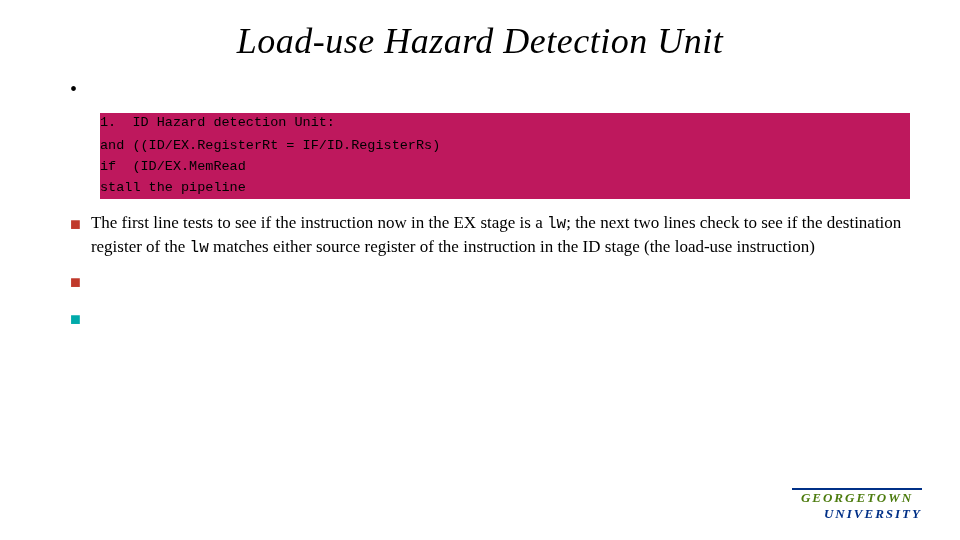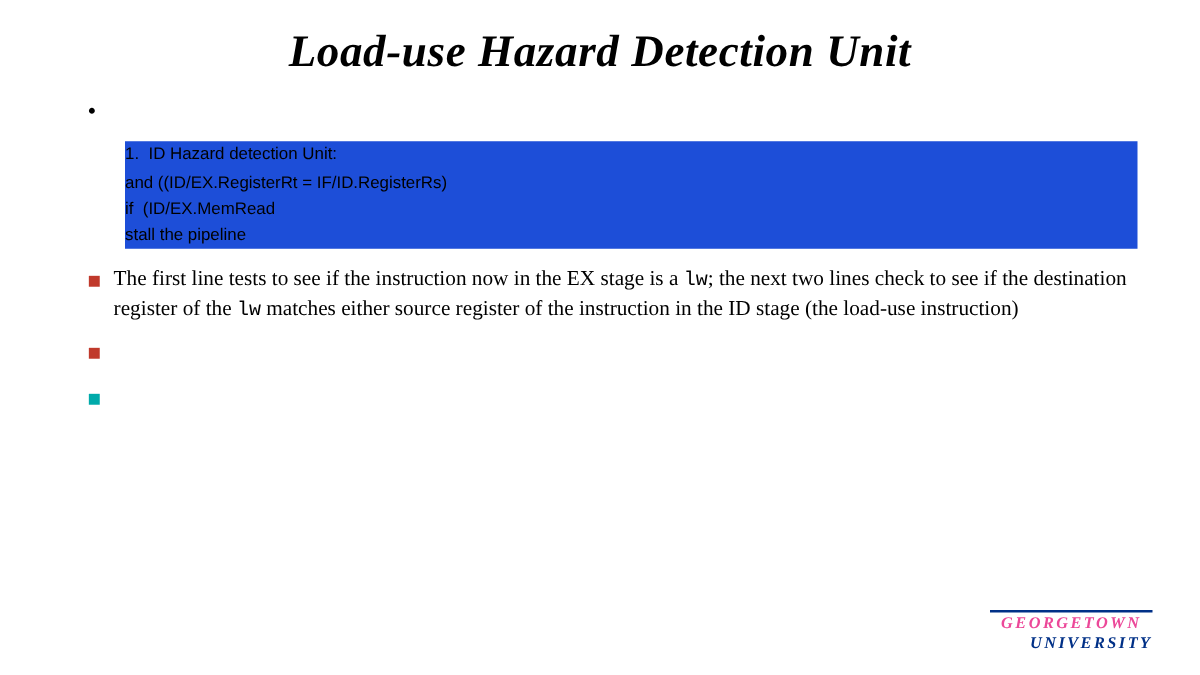--- a/index.html
+++ b/index.html
@@ -16,21 +16,21 @@
       width: 960px;
       height: 540px;
       padding: 20px 50px 20px 50px;
       position: relative;
     }
 
     .title {
       font-family: 'Georgia', serif;
       font-style: italic;
       font-size: 36px;
-      font-weight: bold;
+      font-weight: normal;
       color: #000000;
       text-align: center;
       margin-bottom: 14px;
       letter-spacing: 0.5px;
     }
 
     .bullet-section {
       margin-bottom: 12px;
       padding-left: 20px;
     }
@@ -45,22 +45,22 @@
       gap: 8px;
     }
 
     .bullet-dot {
       font-size: 20px;
       line-height: 1.35;
       flex-shrink: 0;
     }
 
     .code-block {
-      background: #1d4ed8;
-      font-family: Liberation Sans, sans-serif;
+      background: #be185d;
+      font-family: Liberation Mono, monospace;
       font-size: 13.5px;
       line-height: 1.55;
       margin: 10px 0 10px 30px;
       color: #000;
     }
 
     .code-block .code-label {
       font-size: 13.5px;
       margin-bottom: 2px;
     }
@@ -101,21 +101,21 @@
       position: absolute;
       bottom: 18px;
       right: 38px;
       text-align: center;
       font-family: 'Georgia', serif;
     }
 
     .logo-georgetown {
       font-size: 13px;
       font-weight: bold;
-      color: #ec4899;
+      color: #4d7c0f;
       letter-spacing: 2px;
       text-transform: uppercase;
       font-style: italic;
     }
 
     .logo-university {
       font-size: 13px;
       font-weight: bold;
       color: #003087;
       letter-spacing: 2px;

